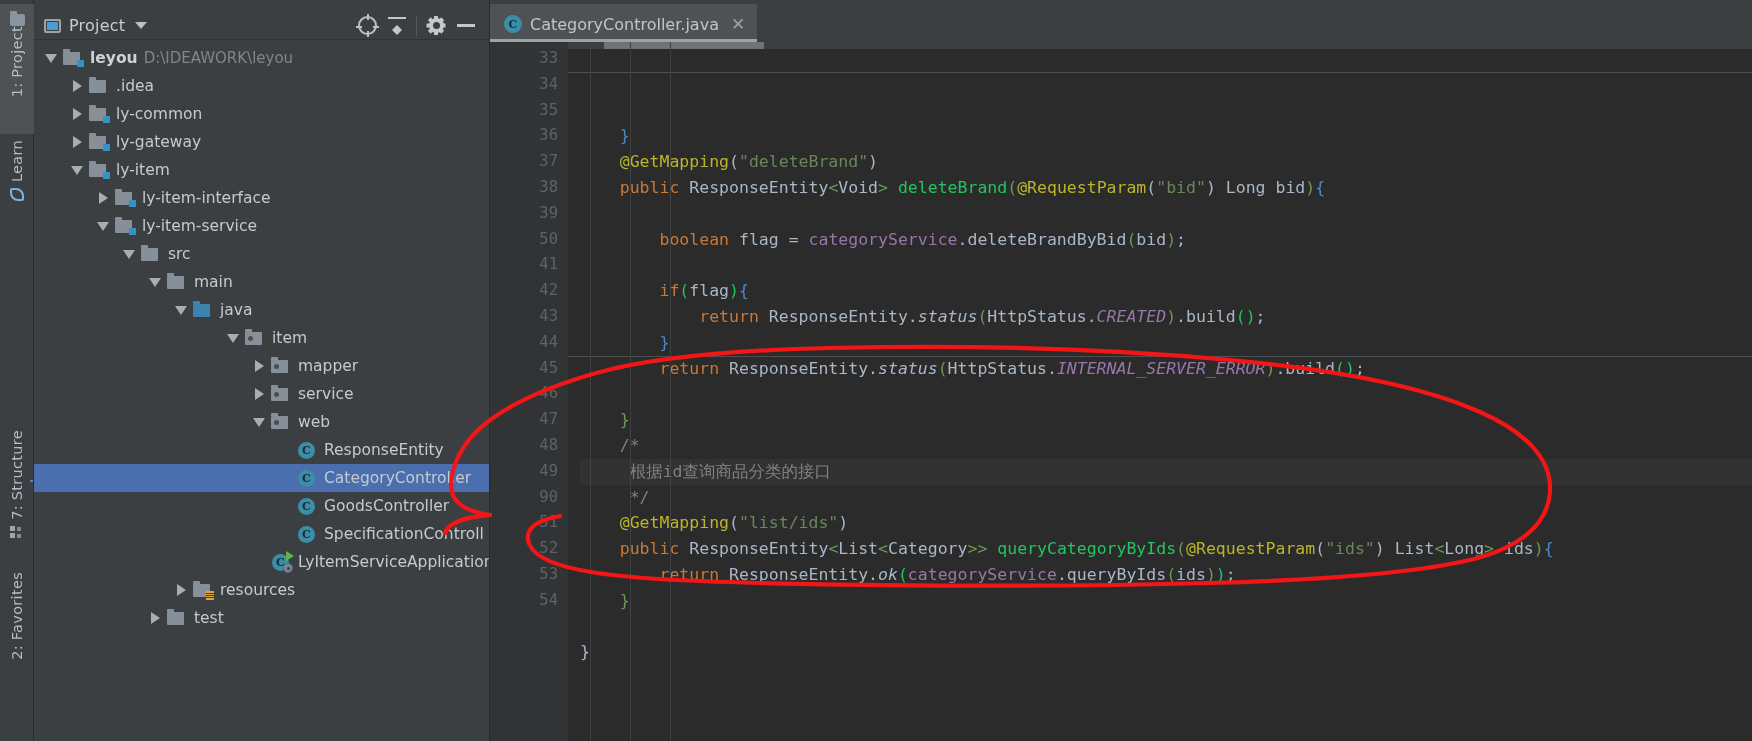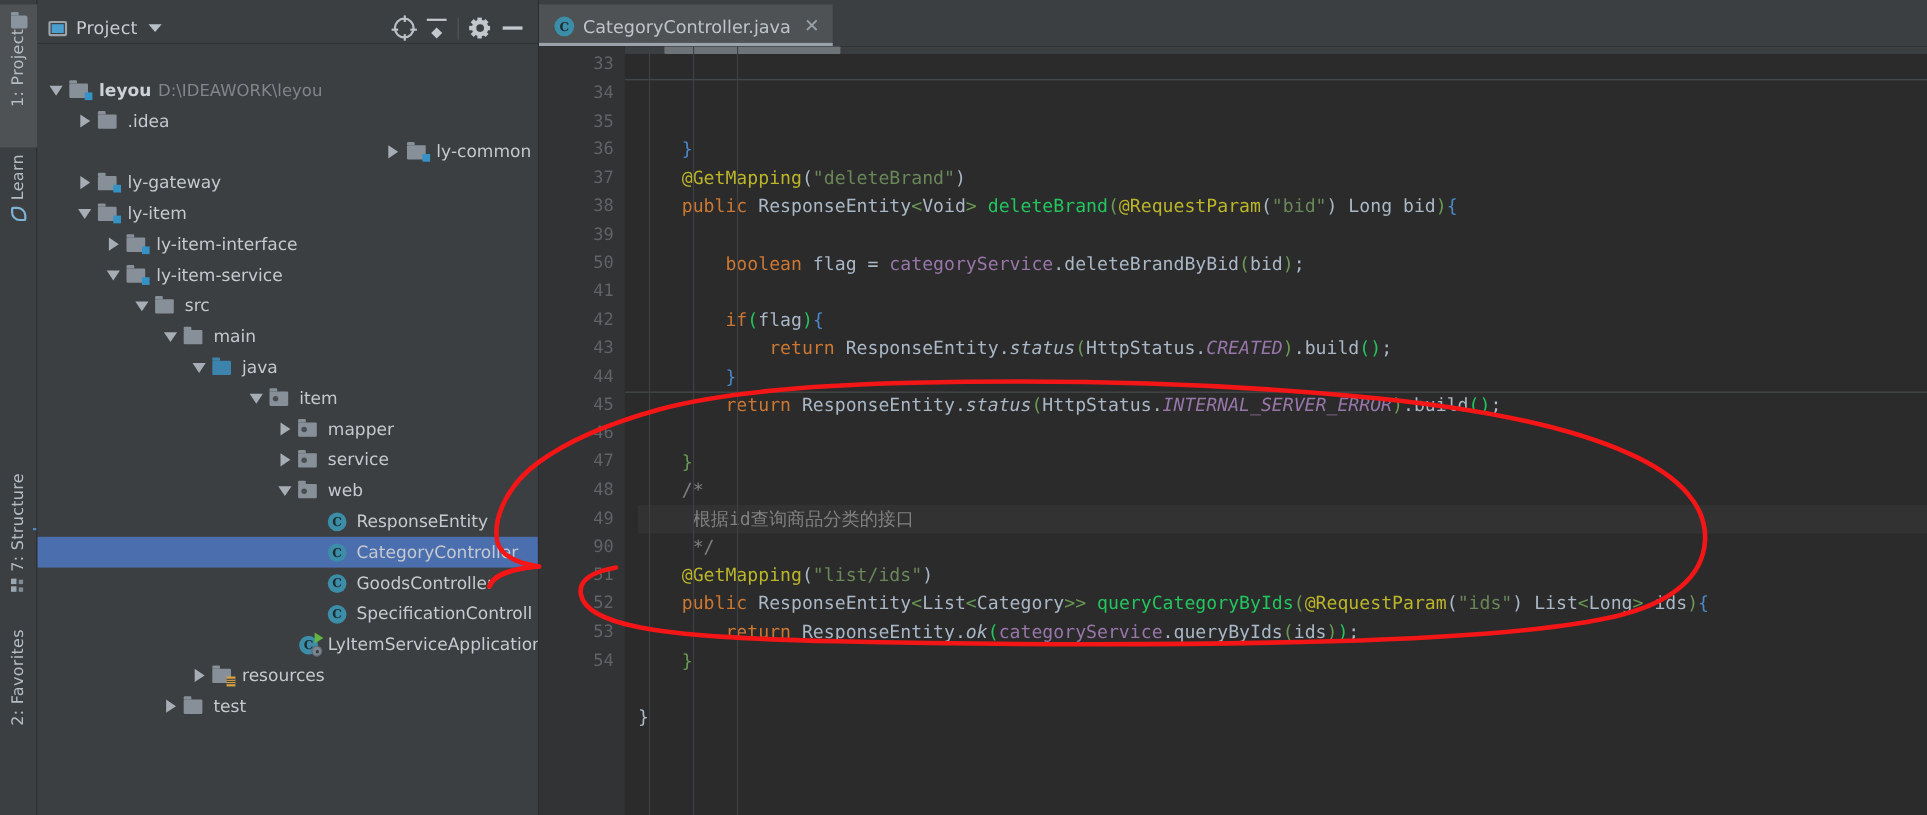--- a/index.html
+++ b/index.html
@@ -279,41 +279,41 @@
             <div class="ring"></div>
             <div class="hole"></div>
           </div>
       </div>
       <div class="ph-btn">
         <div class="icon-minus"></div>
       </div>
     </div>
 
     <div class="tree" id="tree">
-        <div class="node" style="padding-left: 6px; margin-top: 24px;">
+        <div class="node" style="padding-left: 6px;">
           <span class="twisty">
             <span class="tri-d"></span>
           </span>
           <span class="ico">
             <span class="folder"></span>
             <span class="badge-mod"></span>
           </span>
           <span class="nodelabel bold">leyou</span>
           <span class="nodepath">D:\IDEAWORK\leyou</span>
         </div>
         <div class="node" style="padding-left: 32px;">
           <span class="twisty">
             <span class="tri-r"></span>
           </span>
           <span class="ico">
             <span class="folder"></span>
           </span>
           <span class="nodelabel">.idea</span>
         </div>
-        <div class="node" style=" justify-content: flex-end;">
+        <div class="node" style="padding-left: 32px;">
           <span class="twisty">
             <span class="tri-r"></span>
           </span>
           <span class="ico">
             <span class="folder"></span>
             <span class="badge-mod"></span>
           </span>
           <span class="nodelabel">ly-common</span>
         </div>
         <div class="node" style="padding-left: 32px;">

